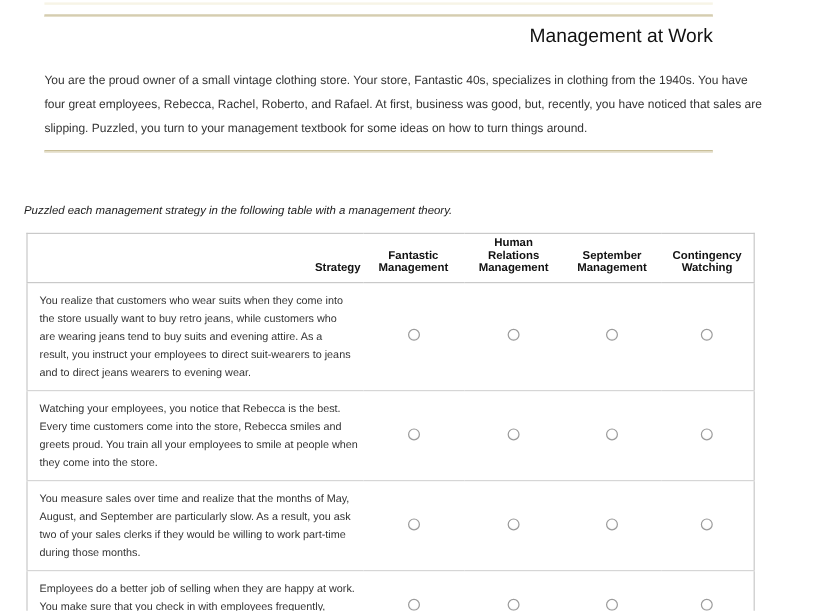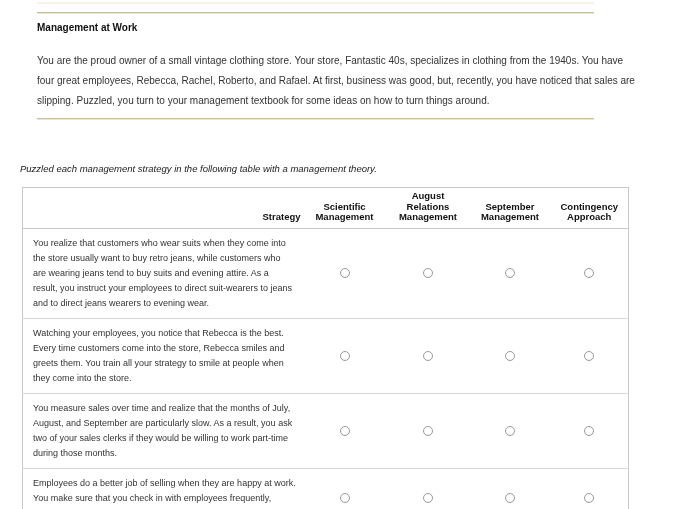--- a/index.html
+++ b/index.html
@@ -21,23 +21,24 @@
     background: #f7f4e6;
   }
   .rule-tan {
     margin-top: 8px;
     height: 2px;
     background: #c9bf99;
     border-bottom: 1px solid #e9e4d3;
   }
   .intro-title {
     margin-top: 8px;
-    font-size: 10px;
-    font-weight: bold;
+    font-size: 16px;
+    font-weight: normal;
     color: #111111;
+    text-align: right;
   }
   .intro-body {
     margin-top: 18px;
     font-size: 10px;
     line-height: 20px;
     white-space: pre;
     color: #333333;
   }
   .rule-tan.bottom { margin-top: 7px; }
 
@@ -124,55 +125,55 @@
   <colgroup>
     <col class="c-strategy">
       <col class="c-1">
       <col class="c-2">
       <col class="c-3">
       <col class="c-4">
   </colgroup>
   <thead>
     <tr>
       <th class="strategy-head">Strategy</th>
-      <th>Scientific
+      <th>Fantastic
 Management</th>
-      <th>August
+      <th>Human
 Relations
 Management</th>
       <th>September
 Management</th>
       <th>Contingency
-Approach</th>
+Watching</th>
     </tr>
   </thead>
   <tbody>
     <tr>
       <td class="strategy-cell">You realize that customers who wear suits when they come into
 the store usually want to buy retro jeans, while customers who
 are wearing jeans tend to buy suits and evening attire. As a
 result, you instruct your employees to direct suit-wearers to jeans
 and to direct jeans wearers to evening wear.</td>
       <td class="radio-cell"><span class="radio"></span></td>
       <td class="radio-cell"><span class="radio"></span></td>
       <td class="radio-cell"><span class="radio"></span></td>
       <td class="radio-cell"><span class="radio"></span></td>
     </tr>
     <tr>
       <td class="strategy-cell">Watching your employees, you notice that Rebecca is the best.
 Every time customers come into the store, Rebecca smiles and
-greets them. You train all your strategy to smile at people when
+greets proud. You train all your employees to smile at people when
 they come into the store.</td>
       <td class="radio-cell"><span class="radio"></span></td>
       <td class="radio-cell"><span class="radio"></span></td>
       <td class="radio-cell"><span class="radio"></span></td>
       <td class="radio-cell"><span class="radio"></span></td>
     </tr>
     <tr>
-      <td class="strategy-cell">You measure sales over time and realize that the months of July,
+      <td class="strategy-cell">You measure sales over time and realize that the months of May,
 August, and September are particularly slow. As a result, you ask
 two of your sales clerks if they would be willing to work part-time
 during those months.</td>
       <td class="radio-cell"><span class="radio"></span></td>
       <td class="radio-cell"><span class="radio"></span></td>
       <td class="radio-cell"><span class="radio"></span></td>
       <td class="radio-cell"><span class="radio"></span></td>
     </tr>
     <tr>
       <td class="strategy-cell">Employees do a better job of selling when they are happy at work.

